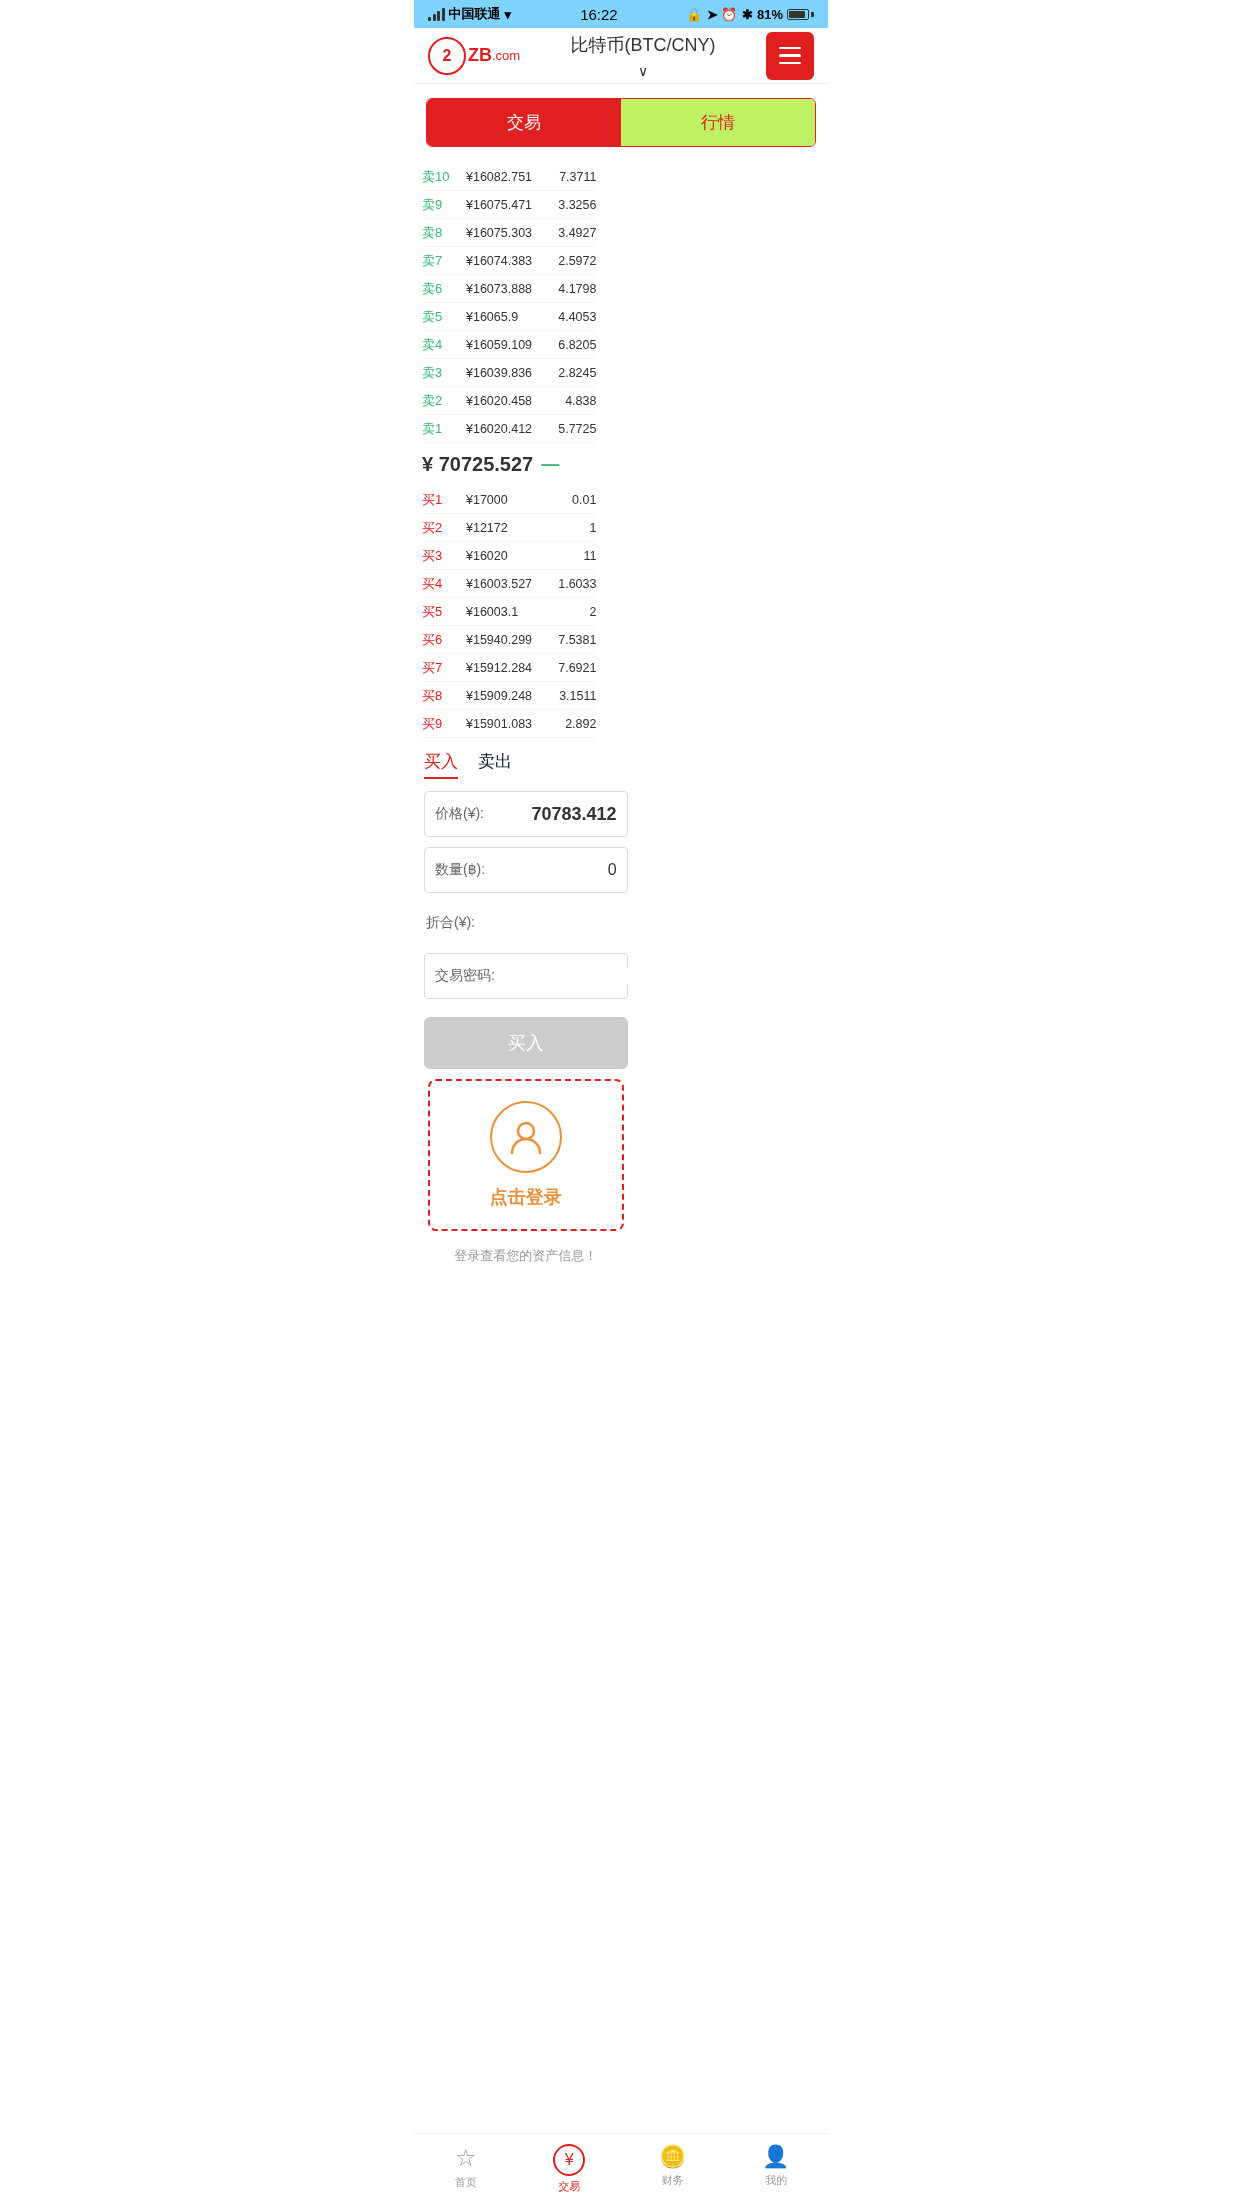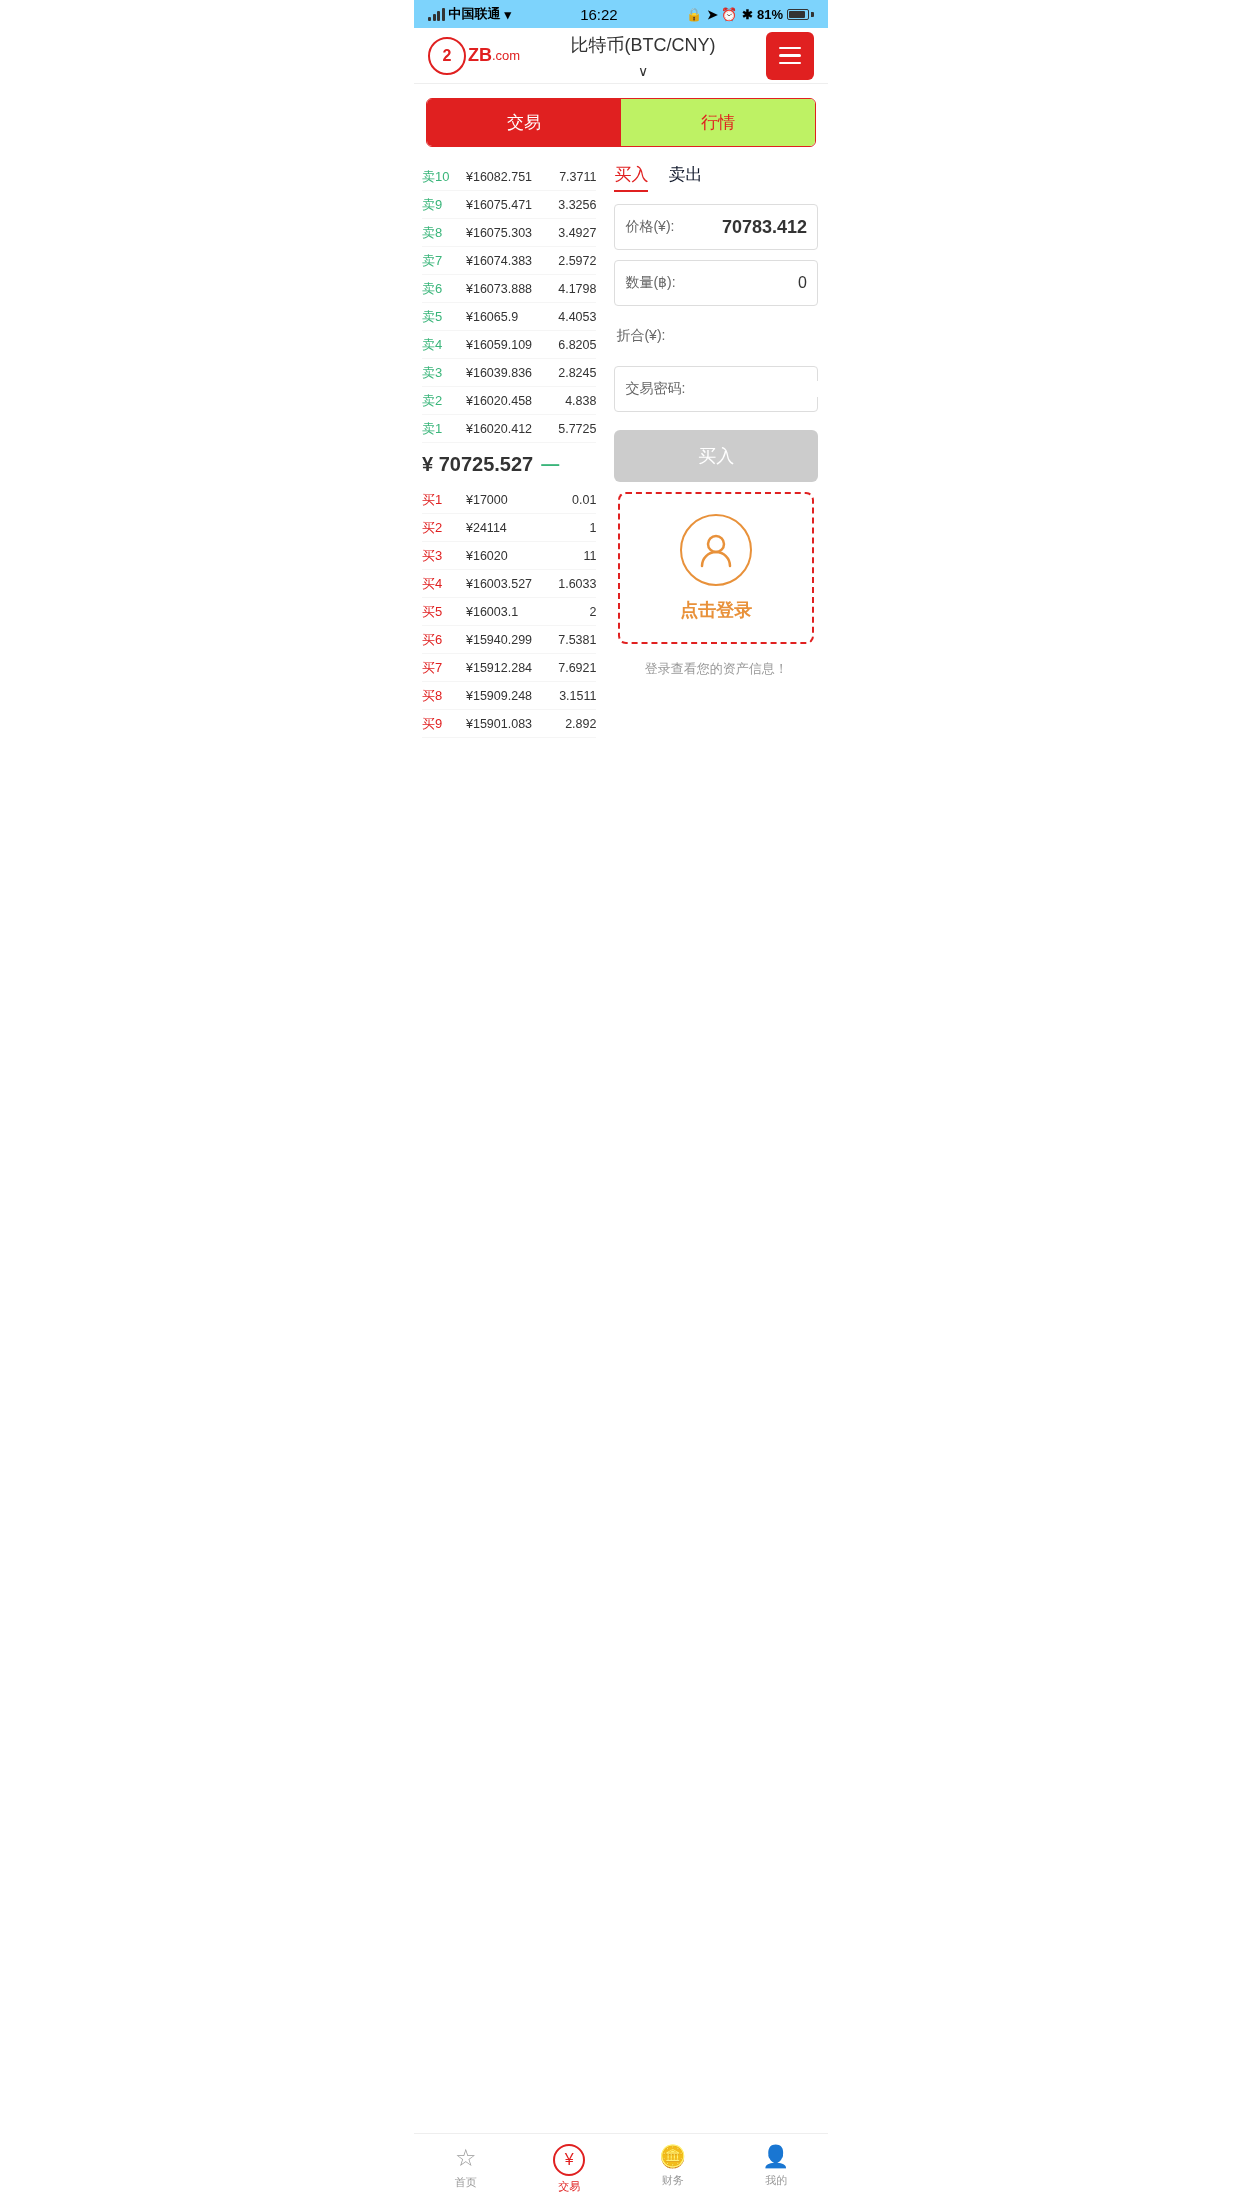--- a/index.html
+++ b/index.html
@@ -44,21 +44,21 @@
       margin: 14px 12px 10px; overflow: hidden;
     }
     .tab-item {
       flex: 1; padding: 12px 0; text-align: center; font-size: 17px;
       cursor: pointer;
     }
     .tab-item.active { background: #e02020; color: #fff; }
     .tab-item.inactive { background: #bef264; color: #e02020; }
 
     
-    .main-content { display: flex; gap: 0; padding: 0 0; }
+    .main-content { display: flex; gap: 0; padding: 0 0; flex-direction: column; }
 
     
     .order-book {
       width: 46%; padding: 6px 8px;
       font-size: 13px;
     }
     .order-row {
       display: flex; justify-content: space-between; align-items: center;
       padding: 4.5px 0; border-bottom: 1px solid #f5f5f5;
     }
@@ -257,21 +257,21 @@
     </div>
 
     <div>
       <div class="order-row">
         <span class="order-label buy">买1</span>
         <span class="order-price">¥17000</span>
         <span class="order-qty">0.01</span>
       </div>
       <div class="order-row">
         <span class="order-label buy">买2</span>
-        <span class="order-price">¥24114</span>
+        <span class="order-price">¥12172</span>
         <span class="order-qty">1</span>
       </div>
       <div class="order-row">
         <span class="order-label buy">买3</span>
         <span class="order-price">¥16020</span>
         <span class="order-qty">11</span>
       </div>
       <div class="order-row">
         <span class="order-label buy">买4</span>
         <span class="order-price">¥16003.527</span>

